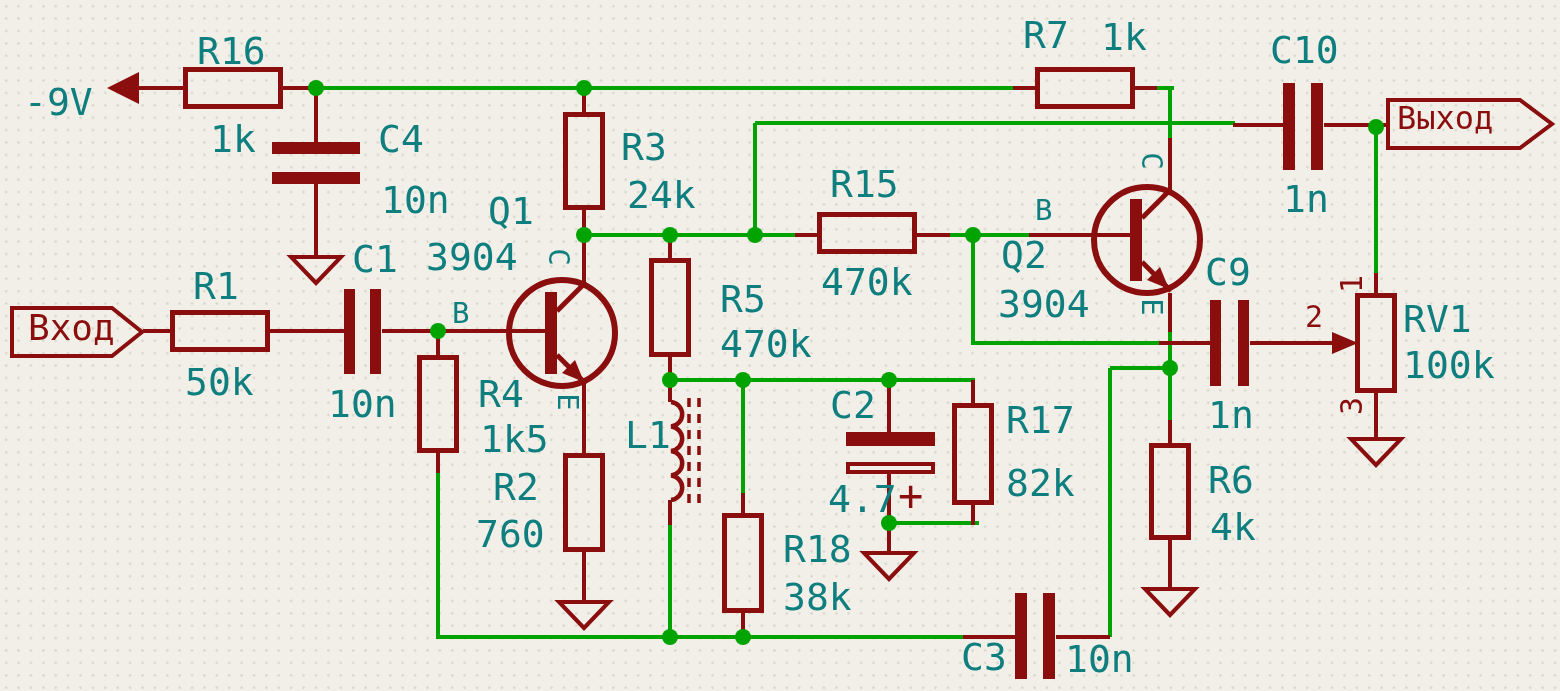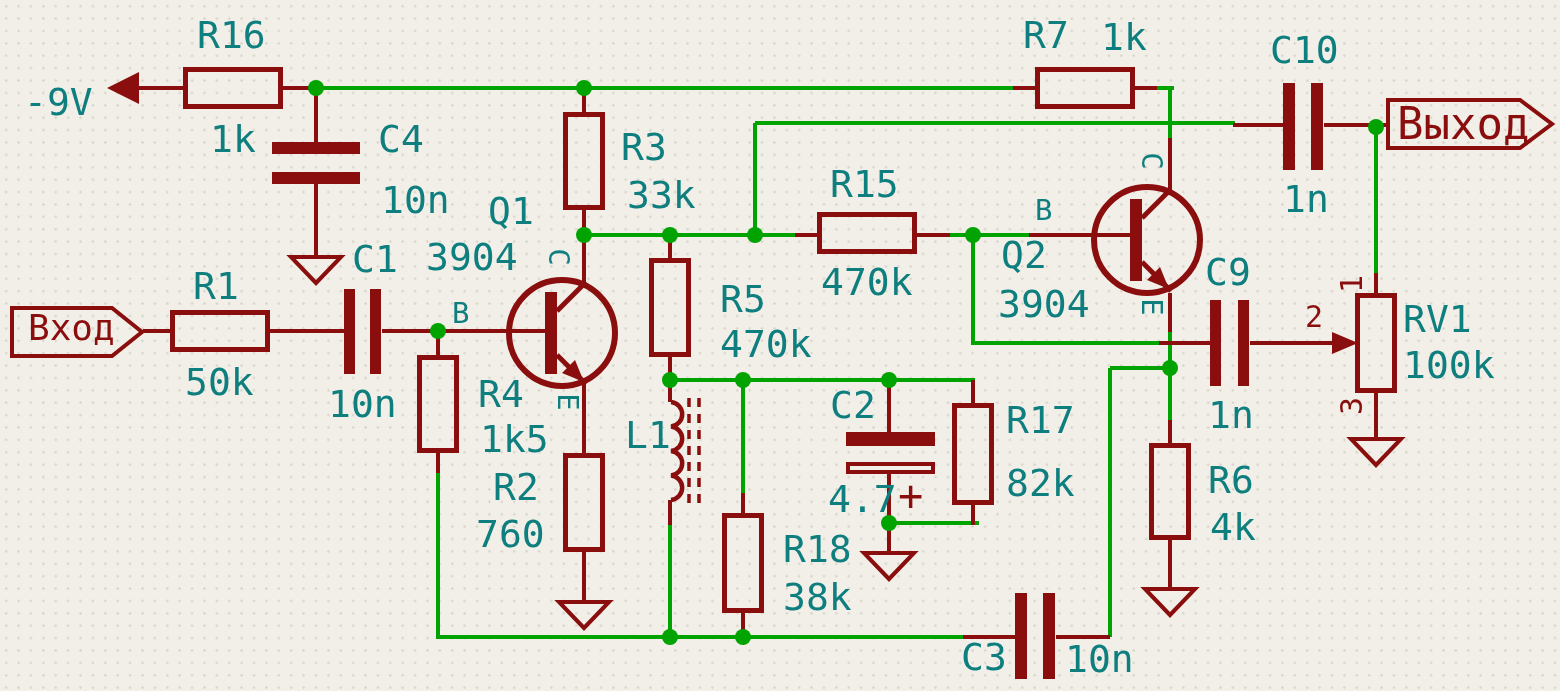--- a/index.html
+++ b/index.html
@@ -162,41 +162,41 @@
   </svg>
 
   <svg class="sym" style="left:10px;top:306px" width="136" height="54" viewBox="0 0 136 54">
     <polygon points="2,2 102,2 132,26 102,50 2,50" fill="none" stroke="#8A0E0E" stroke-width="4"></polygon>
   </svg>
   <div class="lbl-red" style="left:28px;top:310px;font-size:36px">Вход</div>
 
   <svg class="sym" style="left:1386px;top:98px" width="170" height="54" viewBox="0 0 170 54">
     <polygon points="2,2 134,2 166,26 134,50 2,50" fill="none" stroke="#8A0E0E" stroke-width="4"></polygon>
   </svg>
-  <div class="lbl-red" style="left:1397px;top:102px;font-size:44px">Выход</div>
+  <div class="lbl-red" style="left:1397px;top:102px;font-size:32px">Выход</div>
 
   <div class="dot" style="left:308px;top:80px"></div>
   <div class="dot" style="left:576px;top:80px"></div>
   <div class="dot" style="left:430px;top:323px"></div>
   <div class="dot" style="left:576px;top:227px"></div>
   <div class="dot" style="left:662px;top:227px"></div>
   <div class="dot" style="left:747px;top:227px"></div>
   <div class="dot" style="left:965px;top:227px"></div>
   <div class="dot" style="left:662px;top:372px"></div>
   <div class="dot" style="left:735px;top:372px"></div>
   <div class="dot" style="left:881px;top:372px"></div>
   <div class="dot" style="left:881px;top:515px"></div>
   <div class="dot" style="left:662px;top:629px"></div>
   <div class="dot" style="left:735px;top:629px"></div>
   <div class="dot" style="left:1162px;top:360px"></div>
   <div class="dot" style="left:1368px;top:119px"></div>
 
   <div class="lbl" style="left:24px;top:83px">-9V</div>
 
-  <div class="lbl" style="left:197px;top:16px">R16</div>
+  <div class="lbl" style="left:197px;top:32px">R16</div>
   <div class="lbl" style="left:210px;top:120px">1k</div>
 
   <div class="lbl" style="left:378px;top:120px">C4</div>
   <div class="lbl" style="left:381px;top:181px">10n</div>
 
   <div class="lbl" style="left:193px;top:267px">R1</div>
   <div class="lbl" style="left:185px;top:363px">50k</div>
 
   <div class="lbl" style="left:352px;top:240px">C1</div>
   <div class="lbl" style="left:328px;top:385px">10n</div>
@@ -204,21 +204,21 @@
   <div class="lbl" style="left:478px;top:375px">R4</div>
   <div class="lbl" style="left:480px;top:420px">1k5</div>
 
   <div class="lbl" style="left:488px;top:192px">Q1</div>
   <div class="lbl" style="left:426px;top:238px">3904</div>
   <div class="lbl pinlbl" style="left:452px;top:299px">B</div>
   <div class="lbl pinlbl rot" style="left:558px;top:257px">C</div>
   <div class="lbl pinlbl rot" style="left:567px;top:402px">E</div>
 
   <div class="lbl" style="left:621px;top:128px">R3</div>
-  <div class="lbl" style="left:627px;top:176px">33k</div>
+  <div class="lbl" style="left:627px;top:176px">24k</div>
 
   <div class="lbl" style="left:493px;top:468px">R2</div>
   <div class="lbl" style="left:476px;top:515px">760</div>
 
   <div class="lbl" style="left:720px;top:280px">R5</div>
   <div class="lbl" style="left:720px;top:325px">470k</div>
 
   <div class="lbl" style="left:625px;top:416px">L1</div>
 
   <div class="lbl" style="left:783px;top:530px">R18</div>

